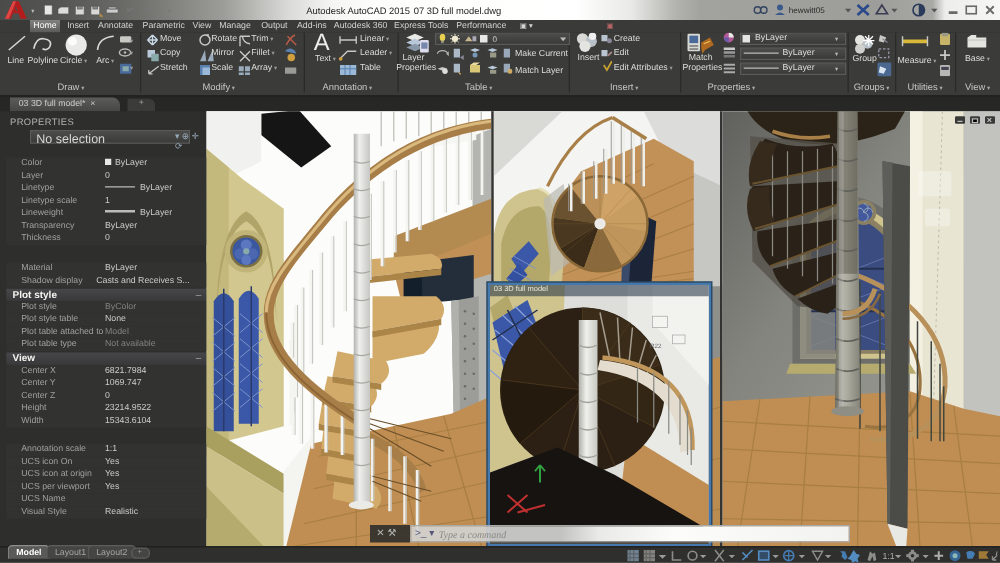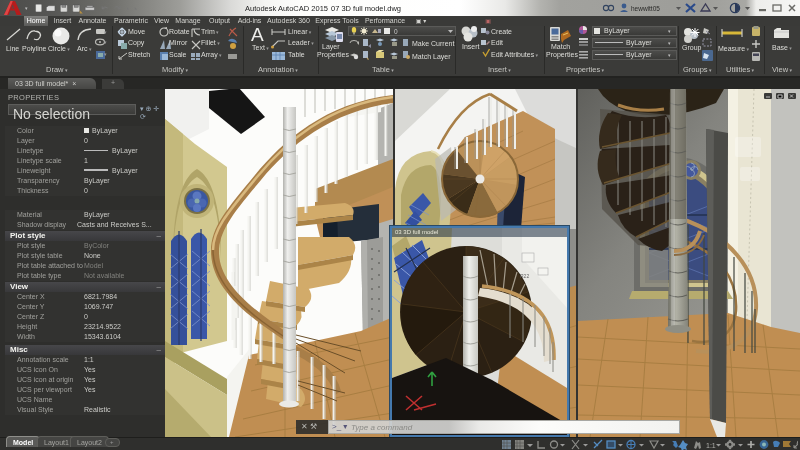--- a/index.html
+++ b/index.html
@@ -33,37 +33,37 @@
 #ribbonedge { position:absolute; left:0; top:76px; width:800px; height:2px; background:#222220; }
 
 
 #filetabs { position:absolute; left:0; top:78px; width:800px; height:11px; background:#272725; }
 #ftab { position:absolute; left:8px; top:0; width:88px; height:11px; background:linear-gradient(180deg,#5c5c5a,#464644); border-radius:0 6px 0 0; color:#cfcfcb; font-size:7px; padding:2px 0 0 7px; }
 #ftabplus { position:absolute; left:102px; top:1px; width:22px; height:10px; background:#3b3b39; border-radius:0 5px 0 0; color:#999; font-size:7px; text-align:center; }
 
 
 #palette { position:absolute; left:0; top:89px; width:165px; height:348px; background:#2e2e2c; }
 #palette .hdrttl { position:absolute; left:8px; top:4px; font-size:7.5px; color:#b5b5b1; letter-spacing:.3px; }
-#noselect { position:absolute; left:8px; top:15px; width:128px; height:11px; background:linear-gradient(180deg,#4c4c4a,#3b3b39); border:1px solid #5c5c5a; color:#d6d6d2; font-size:14px; padding:1px 0 0 4px; }
+#noselect { position:absolute; left:24px; top:15px; width:128px; height:11px; background:linear-gradient(180deg,#4c4c4a,#3b3b39); border:1px solid #5c5c5a; color:#d6d6d2; font-size:10px; padding:1px 0 0 4px; }
 #nsbtns { position:absolute; left:140px; top:16px; font-size:7px; color:#9ab; }
 .sect { position:absolute; left:5px; width:160px; height:10px; background:linear-gradient(180deg,#47474a,#38383a); color:#f4f4f0; font-size:8px; font-weight:bold; padding:0 0 0 5px; line-height:10px; }
 .sect:after { content:"–"; position:absolute; right:4px; color:#aaa; font-weight:normal; }
 .prow { position:absolute; left:5px; width:160px; height:10px; font-size:7px; background:#323230; }
 .prow .lab { position:absolute; left:12px; top:1px; color:#a0a09c; }
 .prow .val { position:absolute; left:79px; top:1px; color:#ccccc8; }
 .prow .val.dim { color:#82827e; }
 
 
 #statusbar { position:absolute; left:0; top:437px; width:800px; height:13px; background:#2f2f2d; border-top:1px solid #1e1e1c; }
 .mtab { position:absolute; top:-2px; height:11px; font-size:7px; padding:2px 6px 0 6px; border-radius:4px 4px 0 0; }
 
 
 #cmdbar { position:absolute; left:296px; top:420px; width:384px; height:14px; }
 #cmdgrip { position:absolute; left:0; top:0; width:32px; height:14px; background:rgba(45,45,43,.9); color:#b5b5b1; font-size:8px; padding:2px 0 0 5px; }
-#cmdinput { position:absolute; left:32px; top:0; width:352px; height:14px; background:linear-gradient(90deg, rgba(210,210,208,.92) 0 120px, rgba(245,245,243,.95) 150px, #fcfcfa 60%, #f2f2f0); border:1px solid #a8a8a4; color:#8a8a86; font-size:8px; font-style:italic; padding:2px 0 0 22px; }
+#cmdinput { position:absolute; left:32px; top:0; width:352px; height:14px; background:linear-gradient(90deg, rgba(210,210,208,.92) 0 120px, rgba(245,245,243,.95) 150px, #fcfcfa 60%, #f2f2f0); border:1px solid #a8a8a4; color:#8a8a86; font-size:8px; font-style:italic; padding:2px 0 0 22px;font-family:Liberation Serif, serif; }
 #cmdicon { position:absolute; left:36px; top:2px; font-size:8px; font-style:normal; color:#557; }
 
 
 #viewarea { position:absolute; left:165px; top:89px; width:635px; height:348px; background:#e8e8e6; }
 svg { display:block; position:absolute; }
 #floatwin { position:absolute; left:225px; top:137px; width:179px; height:211px; border:2px solid #4579ad; background:#1a1a18; box-shadow:0 0 0 1px #2a4a66; }
 </style>
 </head>
 <body>
 <div id="app">
@@ -786,21 +786,20 @@
         <span class="val">0</span>
       </div>
     <div class="prow" style="top:233px">
         <span class="lab">Height</span>
         <span class="val">23214.9522</span>
       </div>
     <div class="prow" style="top:243px">
         <span class="lab">Width</span>
         <span class="val">15343.6104</span>
       </div>
-    <div class="sect" style="top:256px">Misc</div>
     <div class="prow" style="top:266px">
         <span class="lab">Annotation scale</span>
         <span class="val">1:1</span>
       </div>
     <div class="prow" style="top:276px">
         <span class="lab">UCS icon On</span>
         <span class="val">Yes</span>
       </div>
     <div class="prow" style="top:286px">
         <span class="lab">UCS icon at origin</span>

